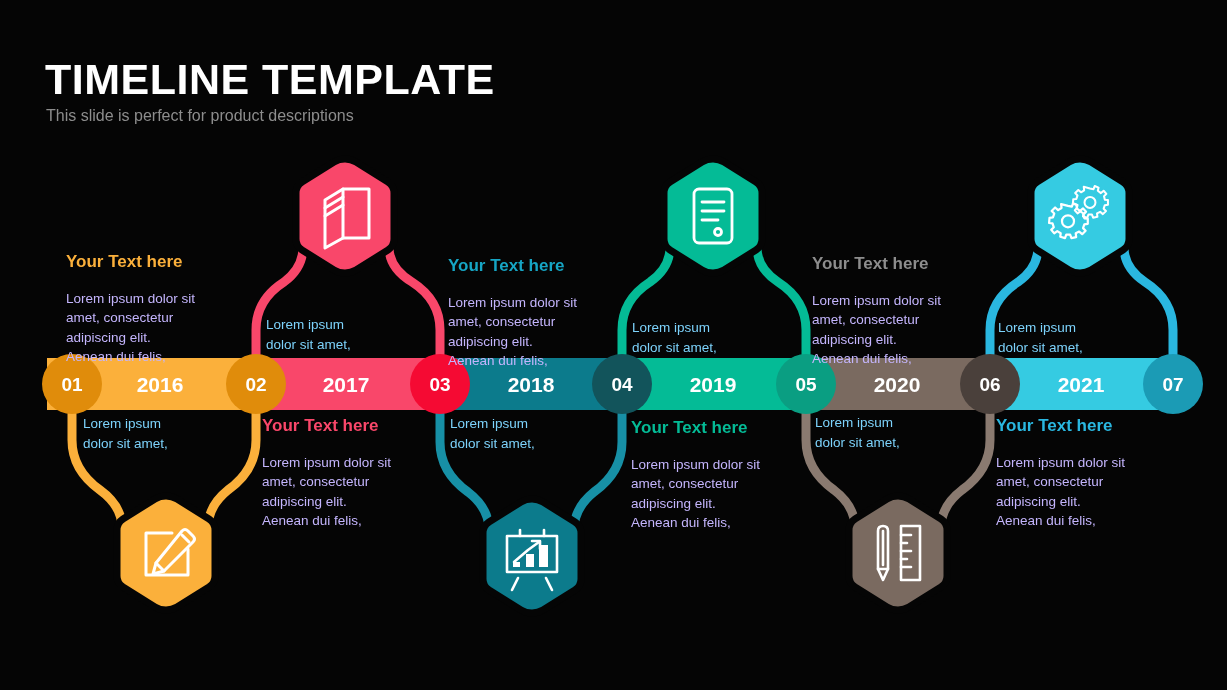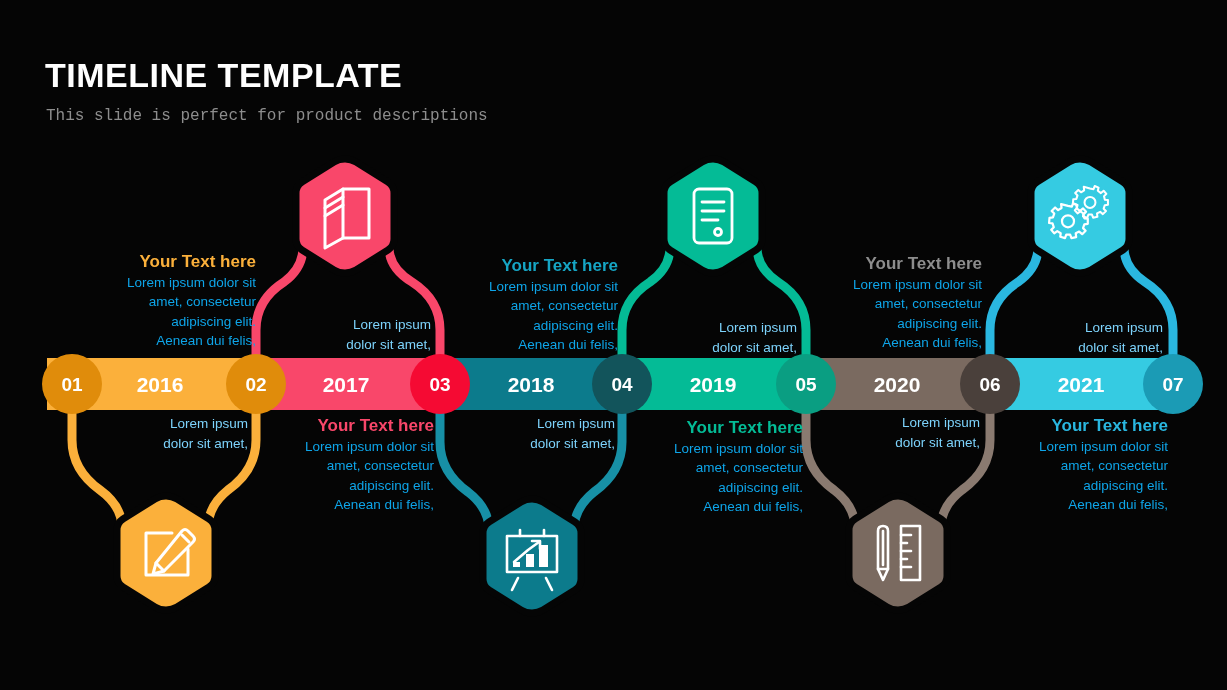--- a/index.html
+++ b/index.html
@@ -1,32 +1,32 @@
 <!DOCTYPE html>
 <html><head>
 <meta charset="utf-8">
 <style>
   html,body{margin:0;padding:0;background:#050505;}
   body{width:1227px;height:690px;position:relative;overflow:hidden;
        font-family:"Liberation Sans",sans-serif;background:#050505;}
   #stage{position:absolute;left:0;top:0;width:1227px;height:690px;}
 
-  #title{position:absolute;left:45px;top:58px;font-size:34px;font-weight:bold;
+  #title{position:absolute;left:45px;top:58px;font-size:43px;font-weight:bold;
          color:#ffffff;letter-spacing:0.5px;line-height:1;}
   #subtitle{position:absolute;left:46px;top:108px;font-size:16px;color:#8d8d8d;
-            line-height:1;font-family:Liberation Mono, monospace;}
+            line-height:1;}
 
   svg.layer{position:absolute;left:0;top:0;width:1227px;height:690px;overflow:visible;}
   #connectors{z-index:1;}
   #bar{z-index:3;}
   #hexes{z-index:2;}
 
-  .txt{position:absolute;text-align:right;z-index:6;}
+  .txt{position:absolute;text-align:left;z-index:6;}
   .head{font-size:17px;font-weight:bold;line-height:1.22;white-space:nowrap;}
-  .body{font-size:13.5px;color:#0ea5e9;line-height:1.45;}
+  .body{font-size:13.5px;color:#c4b5fd;line-height:1.45;margin-top:16px;}
   .body div{white-space:nowrap;}
   .short{font-size:13.5px;color:#7dd3fc;line-height:1.45;}
   .short div{white-space:nowrap;}
 
   .numtxt{font-size:19px;font-weight:bold;fill:#ffffff;}
   .yeartxt{font-size:21px;font-weight:bold;fill:#ffffff;}
 </style>
 </head>
 <body>
 

